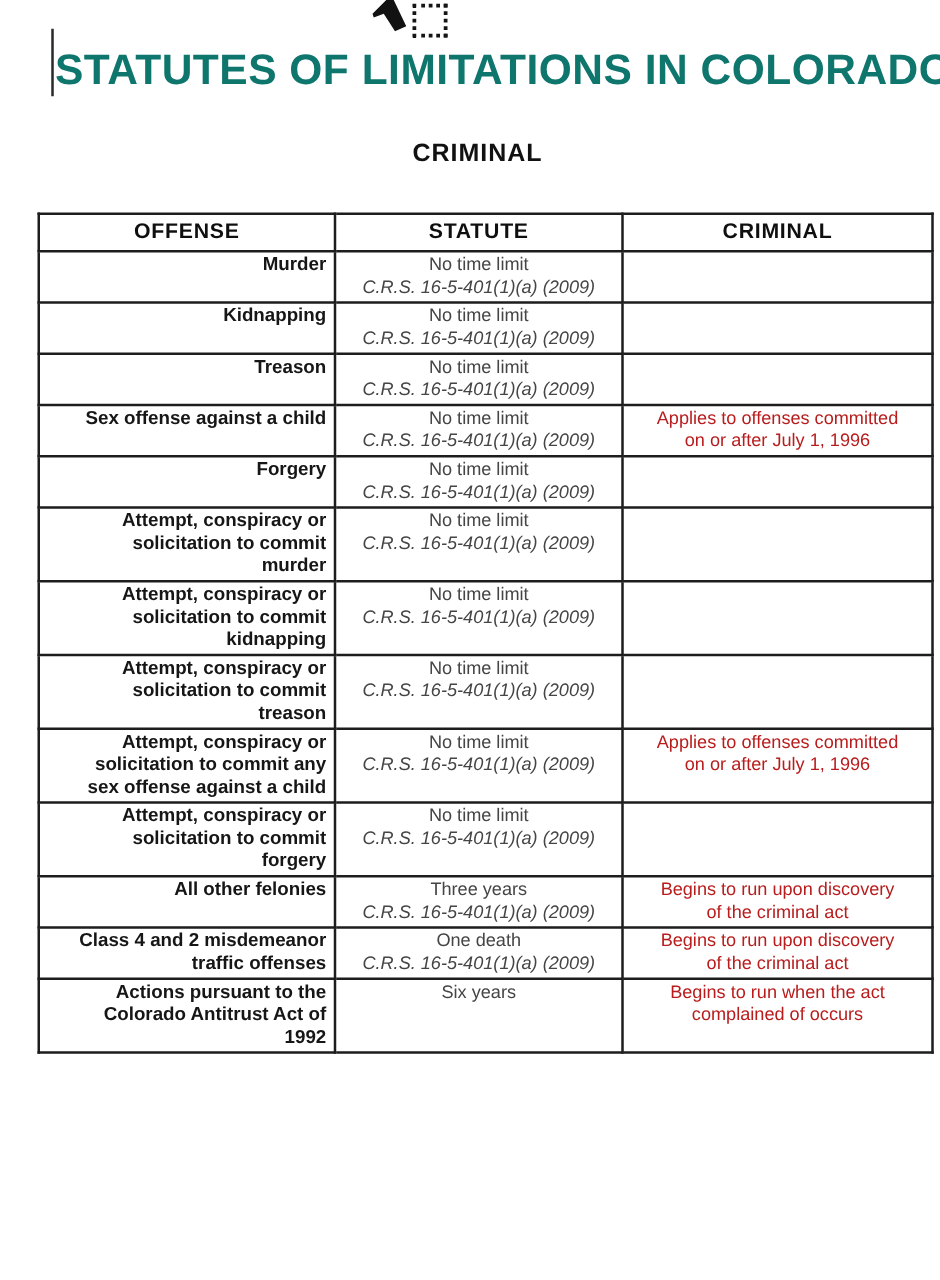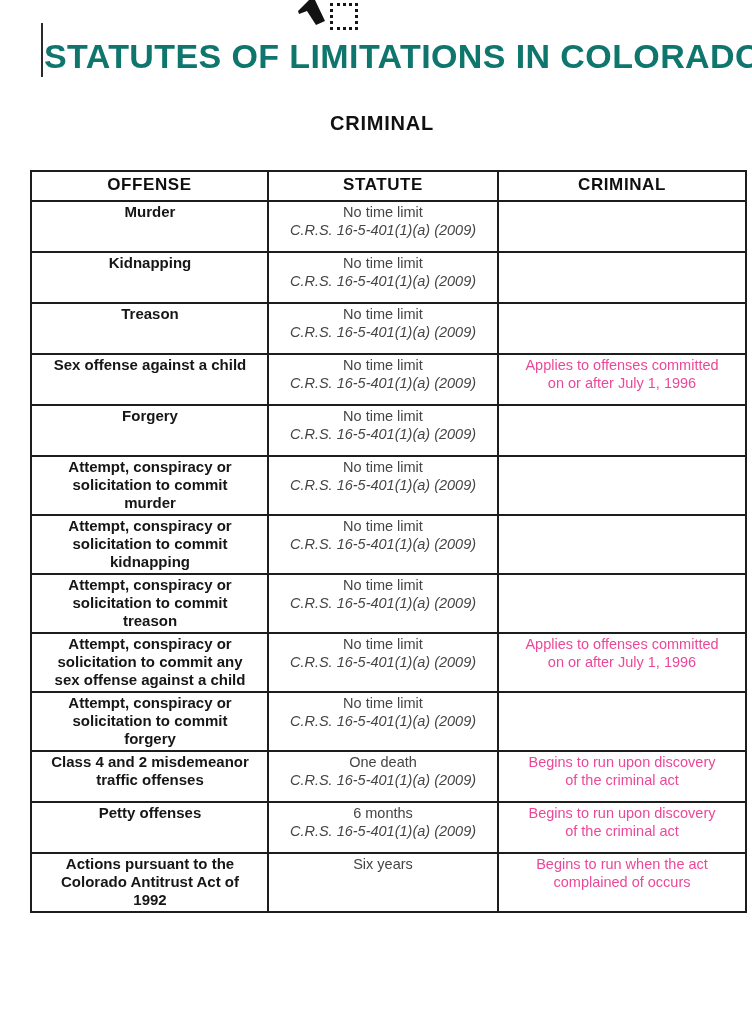--- a/index.html
+++ b/index.html
@@ -19,24 +19,24 @@
   .section-heading { position: absolute; top: 112px; left: 0; width: 764px;
     text-align: center; font-size: 20px; font-weight: 700; color: #111; letter-spacing: 0.8px; }
 
   table.sol { position: absolute; top: 170px; left: 30px; width: 715px;
     border-collapse: collapse; table-layout: fixed; }
   th, td { border: 2px solid #1d1d1d; vertical-align: top; }
   th { font-size: 17px; font-weight: 700; color: #0f0f0f; text-align: center;
     padding: 3px 2px 5px; letter-spacing: 0.6px; margin-top: 19px; }
   td { font-size: 14.5px; line-height: 18px; }
   td.offense { font-weight: 700; color: #161616; font-size: 15px;
-    text-align: center; padding: 1px 6px 2px 7px; white-space: pre-line; }
-  td.statute { text-align: center; color: #454545; padding: 1px 4px 12px; }
+    text-align: right; padding: 1px 6px 2px 7px; white-space: pre-line; }
+  td.statute { text-align: center; color: #454545; padding: 1px 4px 2px; }
   td.statute .cite { font-style: italic; }
-  td.comment { text-align: center; color: #ec4899; padding: 1px 4px 2px; white-space: pre-line; }
+  td.comment { text-align: center; color: #b91c1c; padding: 1px 4px 2px; white-space: pre-line; }
 </style>
 </head>
 <body>
 
 <div class="page">
 
   <div class="mouse-cursor">
     <svg class="cursor-arrow" width="34" height="30" viewBox="0 0 34 30">
       <polygon points="2,11 13,0 19,0 29,21 20,25 11,11 3,14" fill="#121212"></polygon>
     </svg>
@@ -160,42 +160,42 @@
 forgery</td>
     <td class="statute">
       <div class="limit">No time limit</div>
       <div class="cite">C.R.S. 16-5-401(1)(a) (2009)</div>
     </td>
     <td class="comment"></td>
   </tr>
 
 
 
+  <tr>
+    <td class="offense">All other felonies</td>
+    <td class="statute">
+      <div class="limit">Three years</div>
+      <div class="cite">C.R.S. 16-5-401(1)(a) (2009)</div>
+    </td>
+    <td class="comment">Begins to run upon discovery
+of the criminal act</td>
+  </tr>
 
 
   <tr>
     <td class="offense">Class 4 and 2 misdemeanor
 traffic offenses</td>
     <td class="statute">
       <div class="limit">One death</div>
       <div class="cite">C.R.S. 16-5-401(1)(a) (2009)</div>
     </td>
     <td class="comment">Begins to run upon discovery
 of the criminal act</td>
   </tr>
 
-  <tr>
-    <td class="offense">Petty offenses</td>
-    <td class="statute">
-      <div class="limit">6 months</div>
-      <div class="cite">C.R.S. 16-5-401(1)(a) (2009)</div>
-    </td>
-    <td class="comment">Begins to run upon discovery
-of the criminal act</td>
-  </tr>
 
 
   <tr>
     <td class="offense">Actions pursuant to the
 Colorado Antitrust Act of
 1992</td>
     <td class="statute">
       <div class="limit">Six years</div>
 
     </td>

